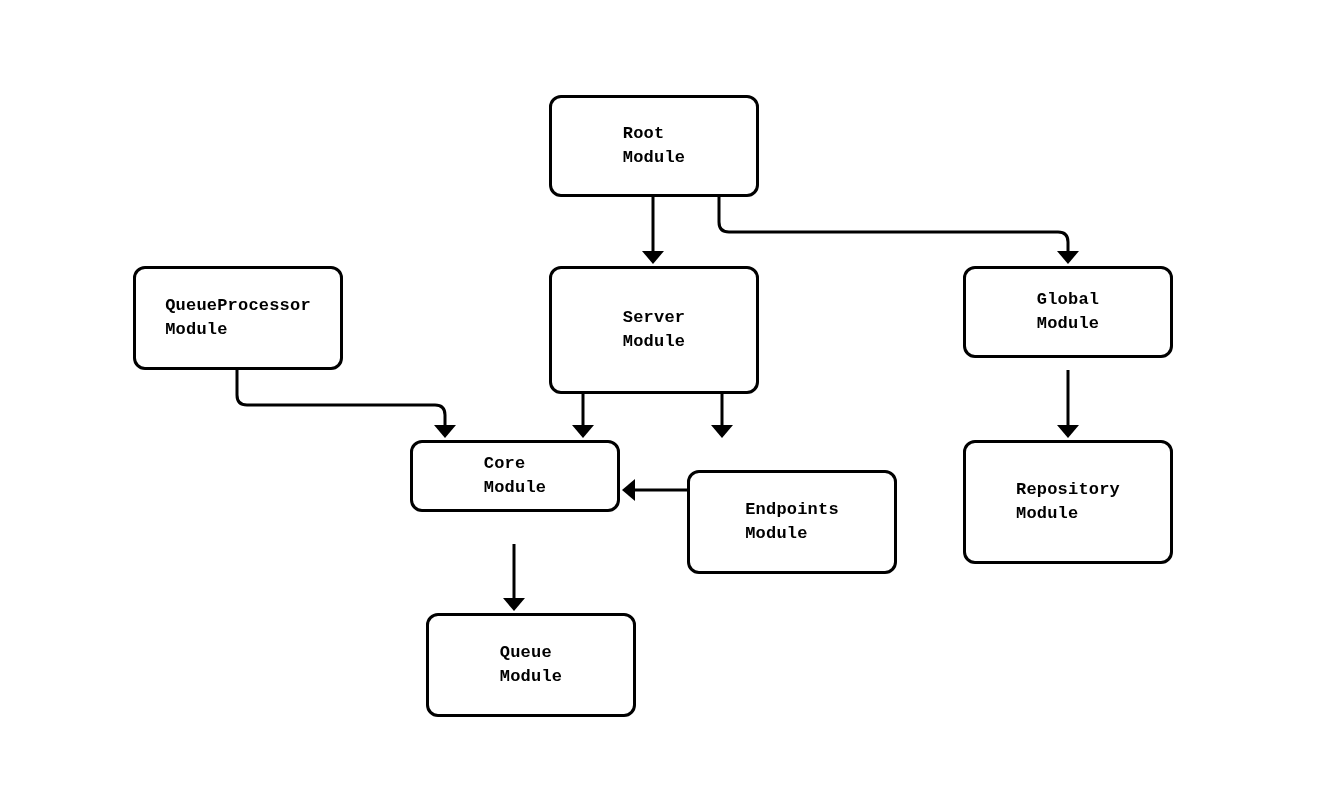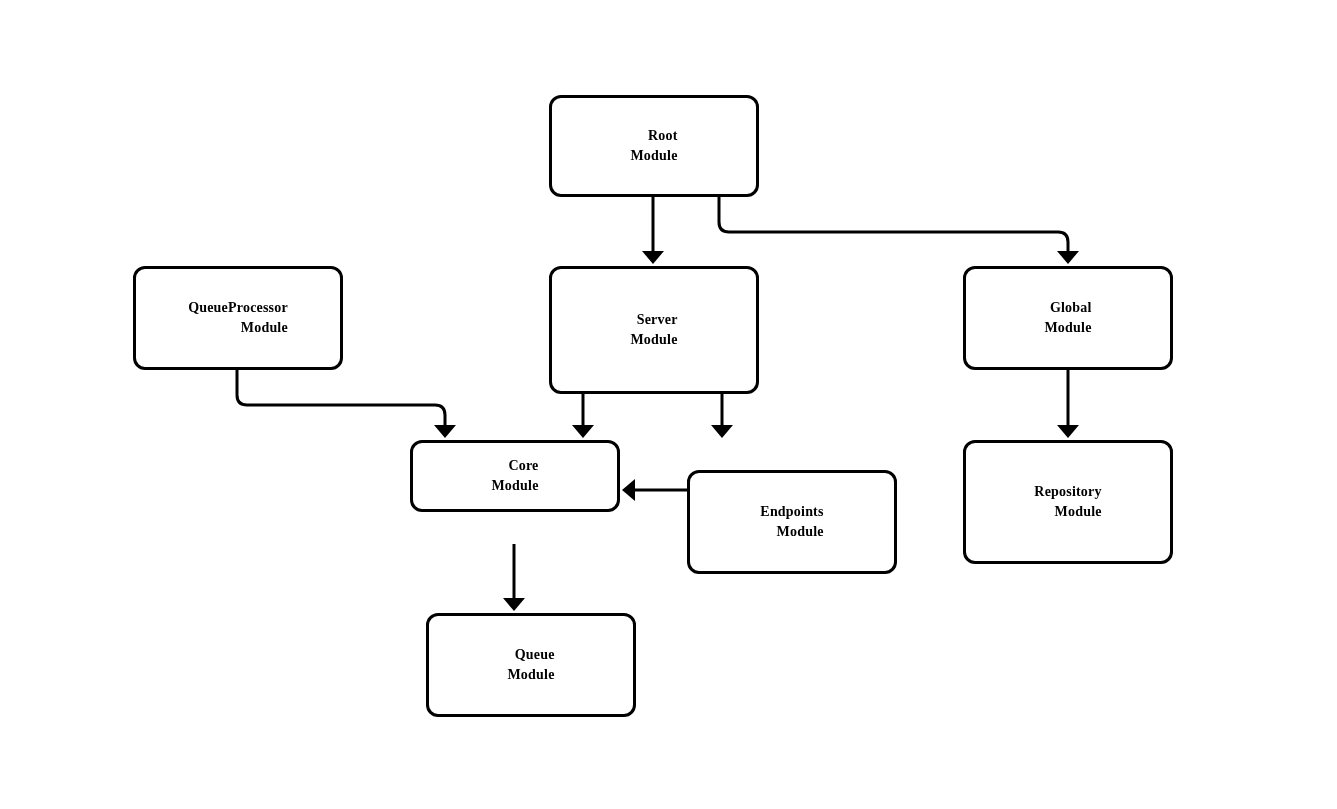--- a/index.html
+++ b/index.html
@@ -30,26 +30,26 @@
     background: #ffffff;
     border: 3px solid #000000;
     border-radius: 12px;
     display: flex;
     flex-direction: column;
     align-items: center;
     justify-content: center;
     z-index: 2;
   }
   .node-label {
-    font-family: Liberation Serif, serif;
-    font-size: 14px;
+    font-family: Liberation Mono, monospace;
+    font-size: 17px;
     font-weight: 700;
     line-height: 1.42;
     color: #000000;
-    text-align: right;
+    text-align: left;
     white-space: pre;
     letter-spacing: 0.2px;
   }
 </style>
 </head>
 <body>
 
 <div id="diagram-canvas">
 
   <svg id="edge-layer" viewBox="0 0 1337 809" xmlns="http://www.w3.org/2000/svg">
@@ -76,21 +76,21 @@
   </div>
 
   <div class="node" style="left: 133px; top: 266px; width: 210px; height: 104px; border-color: rgb(0, 0, 0); background: rgb(255, 255, 255);">
     <div class="node-label"><span>QueueProcessor</span><br><span>Module</span></div>
   </div>
 
   <div class="node" style="left: 549px; top: 266px; width: 210px; height: 128px; border-color: rgb(0, 0, 0); background: rgb(255, 255, 255);">
     <div class="node-label"><span>Server</span><br><span>Module</span></div>
   </div>
 
-  <div class="node" style="left: 963px; top: 266px; width: 210px; height: 104px; border-color: rgb(0, 0, 0); background: rgb(255, 255, 255);">
+  <div class="node" style="left: 963px; top: 266px; width: 210px; height: 92px; border-color: rgb(0, 0, 0); background: rgb(255, 255, 255);">
     <div class="node-label"><span>Global</span><br><span>Module</span></div>
   </div>
 
   <div class="node" style="left: 410px; top: 440px; width: 210px; height: 72px; border-color: rgb(0, 0, 0); background: rgb(255, 255, 255);">
     <div class="node-label"><span>Core</span><br><span>Module</span></div>
   </div>
 
   <div class="node" style="left: 687px; top: 440px; width: 210px; height: 104px; border-color: rgb(0, 0, 0); background: rgb(255, 255, 255); margin-top: 30px;">
     <div class="node-label"><span>Endpoints</span><br><span>Module</span></div>
   </div>

